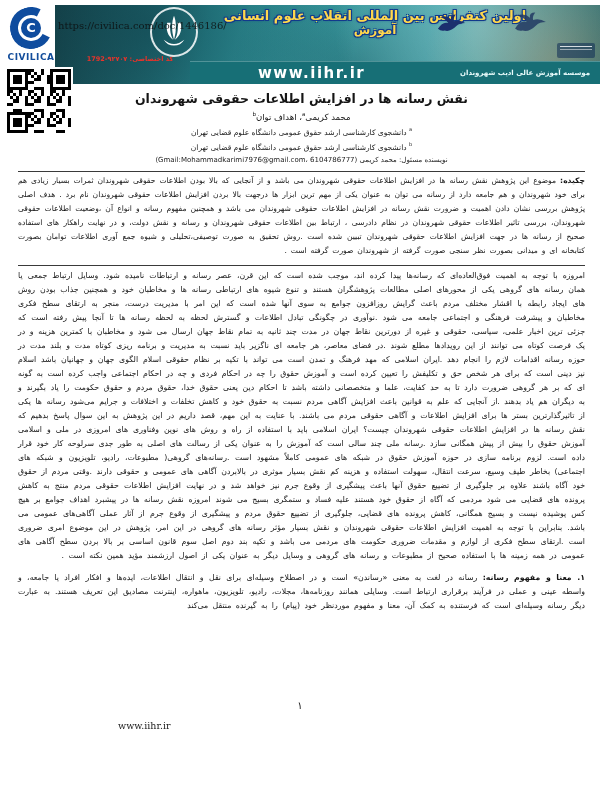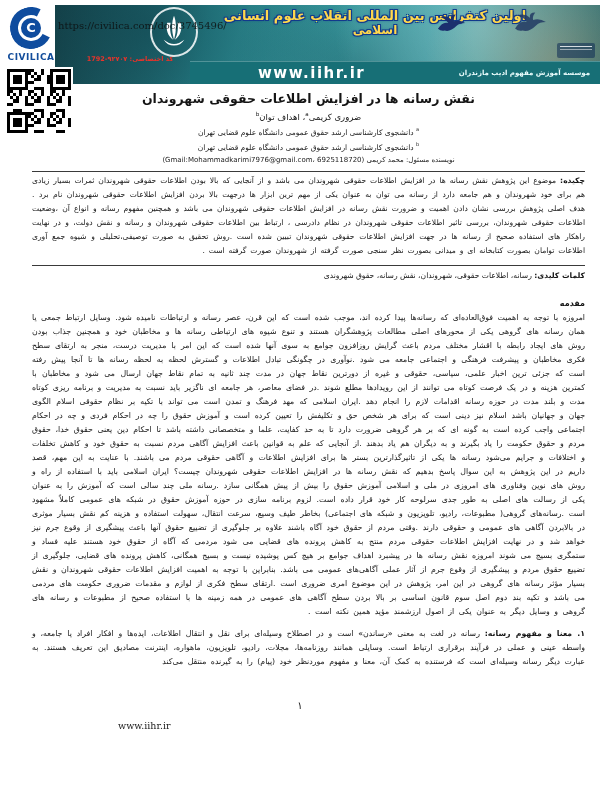--- a/index.html
+++ b/index.html
@@ -65,21 +65,21 @@
     border-radius:50%; transform:rotate(-18deg); box-sizing:border-box; }
   .civ-dot{ position:absolute; left:11px; top:11px; width:20px; height:20px; border-radius:50%;
     background:#0f4c9e; color:#fff; font-weight:bold; font-size:13px; line-height:20px; text-align:center; }
   .civ-name{ margin-top:3px; color:#134d9b; font-weight:bold; font-size:9px; letter-spacing:.5px; }
   
   .qr{ position:absolute; left:5px; top:67px; width:68px; height:68px; background:#fff;
     padding:2px; box-sizing:border-box; display:grid;
     grid-template-columns:repeat(21,1fr); grid-template-rows:repeat(21,1fr); }
   .qr i{ background:#000; }
   
-  .content{ position:absolute; left:18px; right:15px; top:90px; direction:rtl;margin-left:14px; }
+  .content{ position:absolute; left:18px; right:15px; top:90px; direction:rtl; }
   .paper-title{ text-align:center; font-weight:bold; font-size:12.5px; line-height:17px; }
   .authors{ text-align:center; font-size:8.5px; margin-top:4px; }
   .authors sup{ font-size:5.5px; }
   .affil{ text-align:center; font-size:7.5px; margin-top:4.5px; color:#222; }
   .affil sup{ font-size:5px; }
   .corresponding{ text-align:center; font-size:7px; margin-top:4px; color:#222; }
   .rule{ height:1px; background:#3a3a3a; margin-top:7px; }
   .abstract{ font-size:7.6px; line-height:14px; text-align:justify; margin-top:2px; word-spacing:1.5px; }
   .abstract b, .kw b{ font-weight:bold; }
   .kw{ font-size:7.6px; line-height:13px; margin-top:3px; }
@@ -104,45 +104,45 @@
       <svg width="34" height="38" viewBox="0 0 40 44" aria-hidden="true">
         <path d="M20 3 C17 10 17 21 20 31 C23 21 23 10 20 3" fill="#ffffff"></path>
         <path d="M12 11 C10 19 13 27 19 31 C15 24 15 16 16 11 Z" fill="#ffffff"></path>
         <path d="M28 11 C30 19 27 27 21 31 C25 24 25 16 24 11 Z" fill="#ffffff"></path>
         <path d="M8 31 Q20 41 32 31 Q28 38 20 38 Q12 38 8 31 Z" fill="#ffffff"></path>
       </svg>
     </div>
 
     <div class="banner-titles">
       <div class="conf-fa">اولین کنفرانس بین المللی انقلاب علوم انسانی</div>
-      <div class="conf-fa conf-fa2">اسلامی</div>
+      <div class="conf-fa conf-fa2">آموزش</div>
     </div>
 
     <span class="eagle-1">
       <svg width="30" height="20" viewBox="0 0 32 20" aria-hidden="true">
         <path d="M1 16 Q6 8 12 10 Q8 4 3 4 Q10 1 15 6 Q14 1 20 1 Q17 5 18 8 Q24 6 30 10 Q24 10 21 13 Q14 20 8 18 Q4 19 1 16 Z" fill="#1b2f6e"></path>
       </svg>
     </span>
     <span class="eagle-2">
       <svg width="34" height="22" viewBox="0 0 32 20" aria-hidden="true">
         <path d="M1 16 Q6 8 12 10 Q8 4 3 4 Q10 1 15 6 Q14 1 20 1 Q17 5 18 8 Q24 6 30 10 Q24 10 21 13 Q14 20 8 18 Q4 19 1 16 Z" fill="#223a63" opacity=".85"></path>
       </svg>
     </span>
     <span class="mini-logo">
         <i></i>
         <i></i>
       </span>
 
     <div class="web-bar">
       <span class="web-url">www.iihr.ir</span>
-      <span class="institute">موسسه آموزش مفهوم ادیب مازندران</span>
+      <span class="institute">موسسه آموزش عالی ادیب شهروندان</span>
     </div>
   </div>
 
-  <div class="watermark">https://civilica.com/doc/3745496/</div>
+  <div class="watermark">https://civilica.com/doc/1446186/</div>
 
   <div class="civ-block">
     <div class="civ-logo">
       <div class="civ-ring"></div>
       <div class="civ-dot">C</div>
     </div>
     <div class="civ-name">CIVILICA</div>
   </div>
 
   <div class="qr">
@@ -352,36 +352,34 @@
       <i style="grid-row:21;grid-column:12"></i>
       <i style="grid-row:21;grid-column:17"></i>
       <i style="grid-row:21;grid-column:18"></i>
       <i style="grid-row:21;grid-column:19"></i>
     </div>
 
   <div class="content">
 
     <div class="paper-title">نقش رسانه ها در افزایش اطلاعات حقوقی شهروندان</div>
 
-    <div class="authors"><span>ضروری کریمی</span><sup>a</sup><span>، </span><span>اهداف توان</span><sup>b</sup></div>
+    <div class="authors"><span>محمد کریمی</span><sup>a</sup><span>، </span><span>اهداف توان</span><sup>b</sup></div>
 
     <div class="affil"><sup>a</sup> <span>دانشجوی کارشناسی ارشد حقوق عمومی دانشگاه علوم قضایی تهران</span></div>
     <div class="affil"><sup>b</sup> <span>دانشجوی کارشناسی ارشد حقوق عمومی دانشگاه علوم قضایی تهران</span></div>
 
-    <div class="corresponding">نویسنده مسئول: محمد کریمی (6925118720 ،Gmail:Mohammadkarimi7976@gmail.com)</div>
+    <div class="corresponding">نویسنده مسئول: محمد کریمی (6104786777 ،Gmail:Mohammadkarimi7976@gmail.com)</div>
 
     <div class="rule"></div>
 
     <p class="abstract"><b>چکیده:</b><span> موضوع این پژوهش نقش رسانه ها در افزایش اطلاعات حقوقی شهروندان می باشد و از آنجایی که بالا بودن اطلاعات حقوقی شهروندان ثمرات بسیار زیادی هم برای خود شهروندان و هم جامعه دارد از رسانه می توان به عنوان یکی از مهم ترین ابزار ها درجهت بالا بردن افزایش اطلاعات حقوقی شهروندان نام برد . هدف اصلی پژوهش بررسی نشان دادن اهمیت و ضرورت نقش رسانه در افزایش اطلاعات حقوقی شهروندان می باشد و همچنین مفهوم رسانه و انواع آن ،وضعیت اطلاعات حقوقی شهروندان، بررسی تاثیر اطلاعات حقوقی شهروندان در نظام دادرسی ، ارتباط بین اطلاعات حقوقی شهروندان و رسانه و نقش دولت، و در نهایت راهکار های استفاده صحیح از رسانه ها در جهت افزایش اطلاعات حقوقی شهروندان تبیین شده است .روش تحقیق به صورت توصیفی،تحلیلی و شیوه جمع آوری اطلاعات توامان بصورت کتابخانه ای و میدانی بصورت نظر سنجی صورت گرفته از شهروندان صورت گرفته است .</span></p>
 
     <div class="rule"></div>
 
-    <p class="kw"><b>کلمات کلیدی:</b><span> رسانه، اطلاعات حقوقی، شهروندان، نقش رسانه، حقوق شهروندی</span></p>
-
-    <div class="intro-heading">مقدمه</div>
+
 
     <p class="body-par">امروزه با توجه به اهمیت فوق‌العاده‌ای که رسانه‌ها پیدا کرده اند، موجب شده است که این قرن، عصر رسانه و ارتباطات نامیده شود. وسایل ارتباط جمعی یا همان رسانه های گروهی یکی از محورهای اصلی مطالعات پژوهشگران هستند و تنوع شیوه های ارتباطی رسانه ها و مخاطبان خود و همچنین جذاب بودن روش های ایجاد رابطه با اقشار مختلف مردم باعث گرایش روزافزون جوامع به سوی آنها شده است که این امر با مدیریت درست، منجر به ارتقای سطح فکری مخاطبان و پیشرفت فرهنگی و اجتماعی جامعه می شود .نوآوری در چگونگی تبادل اطلاعات و گسترش لحظه به لحظه رسانه ها تا آنجا پیش رفته است که جزئی ترین اخبار علمی، سیاسی، حقوقی و غیره از دورترین نقاط جهان در مدت چند ثانیه به تمام نقاط جهان ارسال می شود و مخاطبان با کمترین هزینه و در یک فرصت کوتاه می توانند از این رویدادها مطلع شوند .در فضای معاصر، هر جامعه ای ناگزیر باید نسبت به مدیریت و برنامه ریزی کوتاه مدت و بلند مدت در حوزه رسانه اقدامات لازم را انجام دهد .ایران اسلامی که مهد فرهنگ و تمدن است می تواند با تکیه بر نظام حقوقی اسلام الگوی جهان و جهانیان باشد اسلام نیز دینی است که برای هر شخص حق و تکلیفش را تعیین کرده است و آموزش حقوق را چه در احکام فردی و چه در احکام اجتماعی واجب کرده است به گونه ای که بر هر گروهی ضرورت دارد تا به حد کفایت، علما و متخصصانی داشته باشد تا احکام دین یعنی حقوق خدا، حقوق مردم و حقوق حکومت را یاد بگیرند و به دیگران هم یاد بدهند .از آنجایی که علم به قوانین باعث افزایش آگاهی مردم نسبت به حقوق خود و کاهش تخلفات و اختلافات و جرایم می‌شود رسانه ها یکی از تاثیرگذارترین بستر ها برای افزایش اطلاعات و آگاهی حقوقی مردم می باشند. با عنایت به این مهم، قصد داریم در این پژوهش به این سوال پاسخ بدهیم که نقش رسانه ها در افزایش اطلاعات حقوقی شهروندان چیست؟ ایران اسلامی باید با استفاده از راه و روش های نوین وفناوری های امروزی در ملی و اسلامی آموزش حقوق را بیش از پیش همگانی سازد .رسانه ملی چند سالی است که آموزش را به عنوان یکی از رسالت های اصلی به طور جدی سرلوحه کار خود قرار داده است. لزوم برنامه سازی در حوزه آموزش حقوق در شبکه های عمومی کاملاً مشهود است .رسانه‌های گروهی( مطبوعات، رادیو، تلویزیون و شبکه های اجتماعی) بخاطر طیف وسیع، سرعت انتقال، سهولت استفاده و هزینه کم نقش بسیار موثری در بالابردن آگاهی های عمومی و حقوقی دارند .وقتی مردم از حقوق خود آگاه باشند علاوه بر جلوگیری از تضییع حقوق آنها باعث پیشگیری از وقوع جرم نیز خواهد شد و در نهایت افزایش اطلاعات حقوقی مردم منتج به کاهش پرونده های قضایی می شود مردمی که آگاه از حقوق خود هستند علیه فساد و ستمگری بسیج می شوند امروزه نقش رسانه ها در پیشبرد اهداف جوامع بر هیچ کس پوشیده نیست و بسیج همگانی، کاهش پرونده های قضایی، جلوگیری از تضییع حقوق مردم و پیشگیری از وقوع جرم از آثار عملی آگاهی‌های عمومی می باشد. بنابراین با توجه به اهمیت افزایش اطلاعات حقوقی شهروندان و نقش بسیار مؤثر رسانه های گروهی در این امر، پژوهش در این موضوع امری ضروری است .ارتقای سطح فکری از لوازم و مقدمات ضروری حکومت های مردمی می باشد و تکیه بند دوم اصل سوم قانون اساسی بر بالا بردن سطح آگاهی های عمومی در همه زمینه ها با استفاده صحیح از مطبوعات و رسانه های گروهی و وسایل دیگر به عنوان یکی از اصول ارزشمند مؤید همین نکته است .</p>
 
     <p class="section-par"><b>۱. معنا و مفهوم رسانه:</b><span> رسانه در لغت به معنی «رساندن» است و در اصطلاح وسیله‌ای برای نقل و انتقال اطلاعات، ایده‌ها و افکار افراد یا جامعه، و واسطه عینی و عملی در فرآیند برقراری ارتباط است. وسایلی همانند روزنامه‌ها، مجلات، رادیو، تلویزیون، ماهواره، اینترنت مصادیق این تعریف هستند. به عبارت دیگر رسانه وسیله‌ای است که فرستنده به کمک آن، معنا و مفهوم موردنظر خود (پیام) را به گیرنده منتقل می‌کند</span></p>
 
   </div>
 
   <div class="page-number">۱</div>
   <div class="footer-url">www.iihr.ir</div>
 

